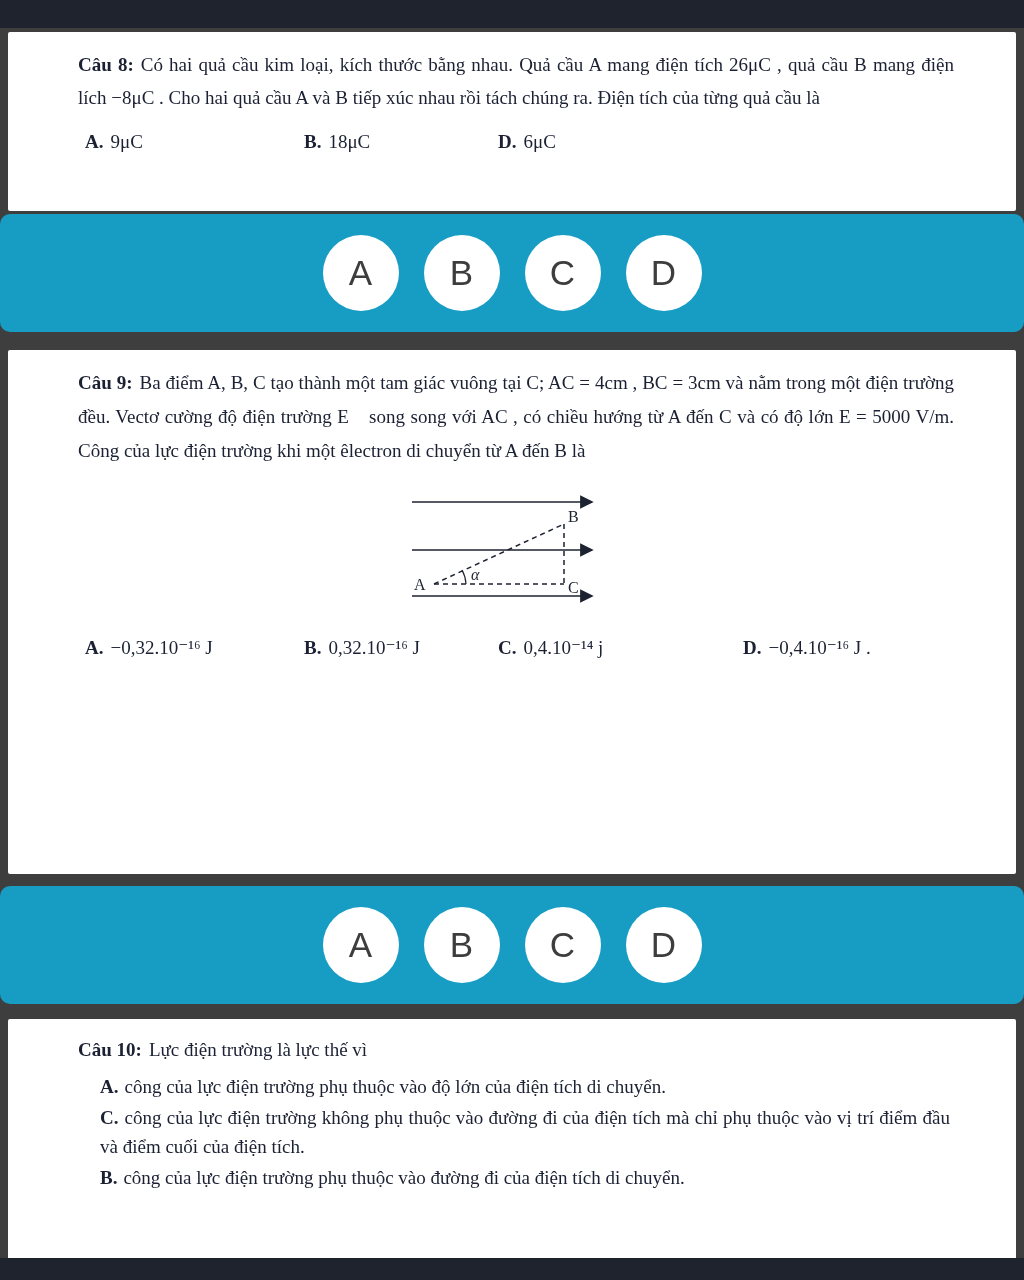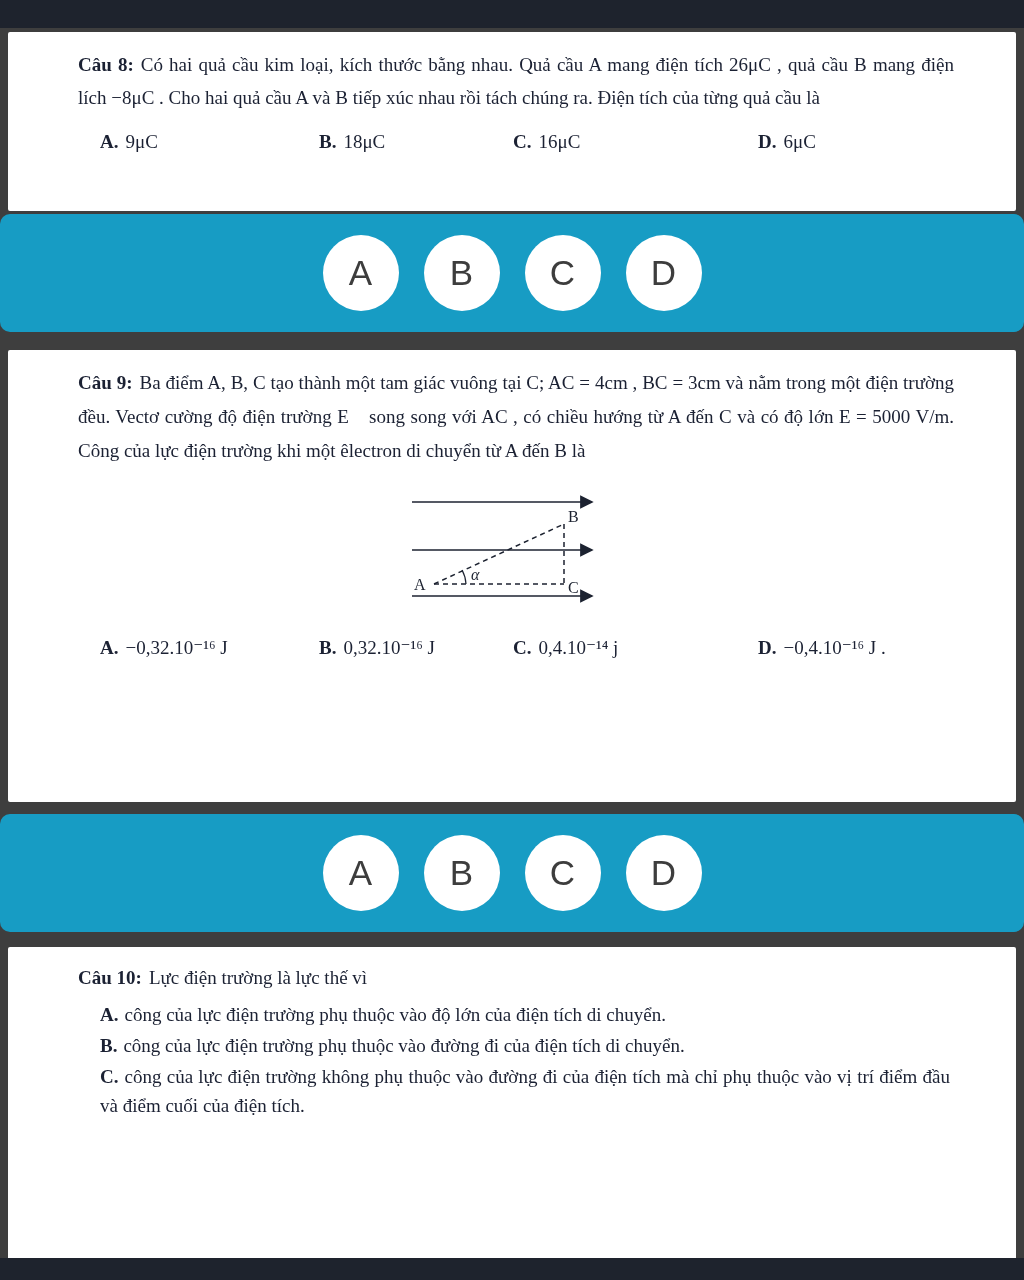--- a/index.html
+++ b/index.html
@@ -16,31 +16,31 @@
   .bottombar { position:absolute; left:0; bottom:0; width:100%; height:22px; background: var(--bar, #1e232d); }
 
   .card {
     background: var(--card_bg, #ffffff);
     margin: 0 8px;
     border-radius: 2px;
     padding: 16px 62px 0 70px;
     font-size: 19px;
   }
   .card-1 { margin-top:4px; height:179px; margin-bottom:3px; }
-  .card-2 { height:452px; margin-bottom:12px; }
+  .card-2 { height:524px; margin-bottom:12px; }
   .card-3 { height:330px; padding-top:14px; }
 
   .qpara { line-height:33px; text-align:justify; }
   .card-2 .qpara { line-height:34px; }
   .qlabel { font-weight:bold; margin-right:7px; }
 
   .options-row {
     display:grid;
     grid-template-columns: 219px 194px 245px auto;
-    margin: 13px 0 0 22px;
+    margin: 13px 0 0 7px;
     line-height: 30px;
   }
   .olabel { font-weight:bold; margin-right:7px; }
 
   .band {
     height:118px;
     background: var(--band, #179cc4);
     border-radius:10px;
     display:flex; align-items:center; justify-content:center;
     gap:25px;
@@ -68,21 +68,20 @@
 
 <div class="topbar"></div>
 
 <div class="card card-1">
   <p class="qpara">
     <span class="qlabel">Câu 8:</span><span>Có hai quả cầu kim loại, kích thước bằng nhau. Quả cầu A mang điện tích 26μC , quả cầu B mang điện lích −8μC . Cho hai quả cầu A và B tiếp xúc nhau rồi tách chúng ra. Điện tích của từng quả cầu là</span>
   </p>
   <div class="options-row">
     <div class="opt"><b class="olabel">A.</b><span>9μC</span></div>
     <div class="opt"><b class="olabel">B.</b><span>18μC</span></div>
-    <div class="opt"><b class="olabel">C.</b><span>16μC</span></div>
     <div class="opt"><b class="olabel">D.</b><span>6μC</span></div>
   </div>
 </div>
 
 <div class="band band-1">
   <div class="circle">A</div>
   <div class="circle">B</div>
   <div class="circle">C</div>
   <div class="circle">D</div>
 </div>
@@ -133,18 +132,18 @@
   <div class="circle">C</div>
   <div class="circle">D</div>
 </div>
 
 <div class="card card-3">
   <p class="qpara">
     <span class="qlabel">Câu 10:</span><span>Lực điện trường là lực thế vì</span>
   </p>
   <div class="vopts">
     <p class="vopt"><b>A.</b><span>công của lực điện trường phụ thuộc vào độ lớn của điện tích di chuyển.</span></p>
+    <p class="vopt"><b>C.</b><span>công của lực điện trường không phụ thuộc vào đường đi của điện tích mà chỉ phụ thuộc vào vị trí điểm đầu và điểm cuối của điện tích.</span></p>
     <p class="vopt"><b>B.</b><span>công của lực điện trường phụ thuộc vào đường đi của điện tích di chuyển.</span></p>
-    <p class="vopt"><b>C.</b><span>công của lực điện trường không phụ thuộc vào đường đi của điện tích mà chỉ phụ thuộc vào vị trí điểm đầu và điểm cuối của điện tích.</span></p>
   </div>
 </div>
 
 <div class="bottombar"></div>
 
 </body></html>

